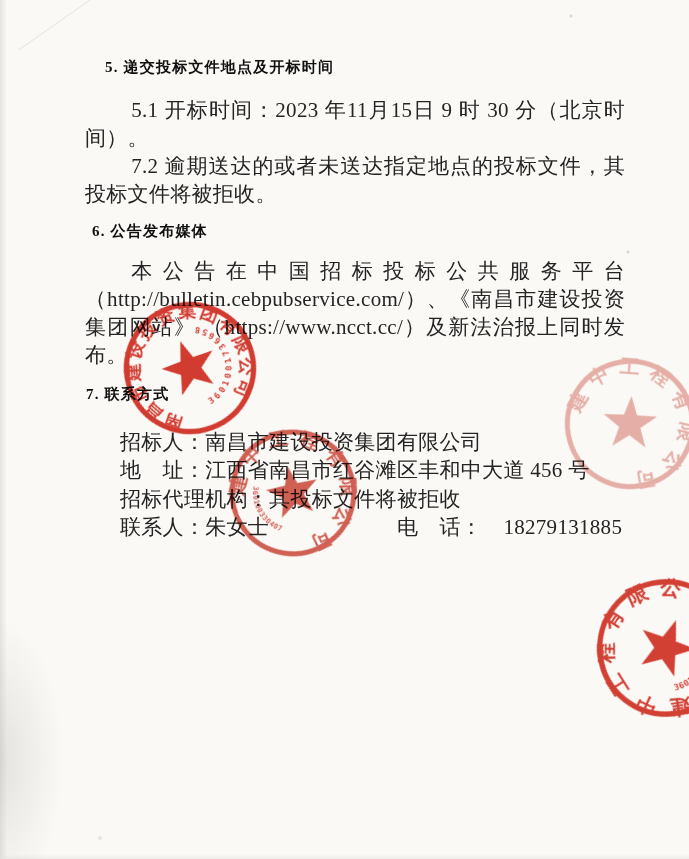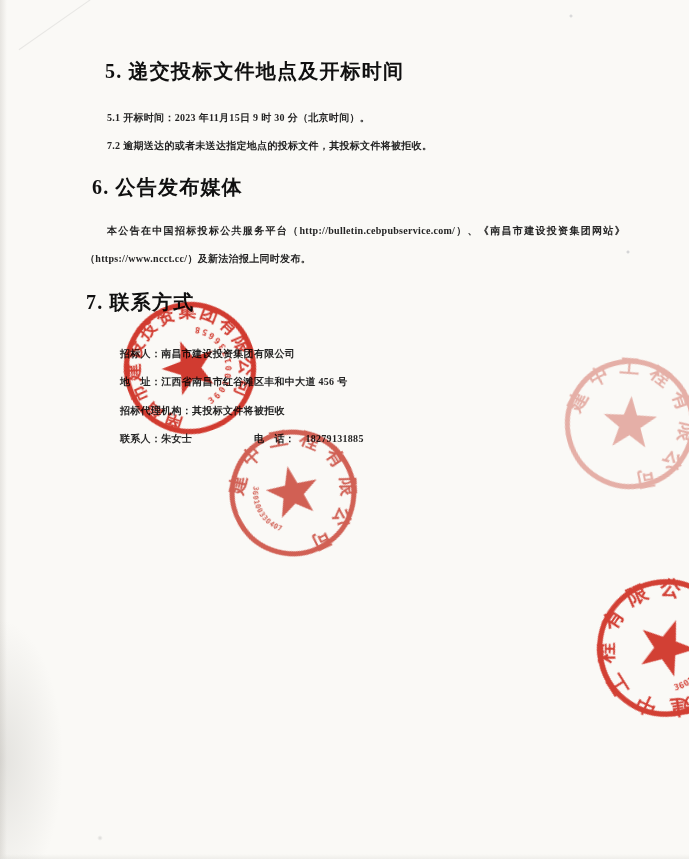--- a/index.html
+++ b/index.html
@@ -14,24 +14,24 @@
       radial-gradient(3px 3px at 571px 16px, rgba(90,95,110,.3), rgba(0,0,0,0) 70%),
       radial-gradient(4px 4px at 100px 838px, rgba(120,120,120,.25), rgba(0,0,0,0) 70%),
       radial-gradient(90px 200px at 0px 760px, rgba(160,158,152,.25), rgba(0,0,0,0) 70%),
       linear-gradient(90deg, #e6e4e0 0px, rgba(230,228,224,0) 7px),
       linear-gradient(0deg, #efeeea 0px, rgba(239,238,234,0) 5px),
       #faf9f6;
   }
   .crease{position:absolute;left:28px;top:18px;width:90px;height:60px;
     border-top:1px solid rgba(150,150,150,.18);transform:rotate(-35deg);}
   .doc{position:absolute;left:85px;top:58px;width:540px;color:#242424;}
-  .doc p{margin:0;line-height:28px;font-size:10px;letter-spacing:.3px;
-    text-align:justify;white-space:pre-wrap;font-weight:bold;}
+  .doc p{margin:0;line-height:28px;font-size:21px;letter-spacing:.3px;
+    text-align:justify;white-space:pre-wrap;}
   .doc p.indent{text-indent:2.2em;}
-  .doc h2{font-size:20px;letter-spacing:1.2px;color:#101010;margin:0;font-weight:bold;}
+  .doc h2{font-size:15px;letter-spacing:1.2px;color:#101010;margin:0;font-weight:bold;}
   .h5{margin:0 0 19px 20px !important;}
   .h6{margin:14px 0 16px 7px !important;}
   .h7{margin:16px 0 16px 1px !important;}
   .contact p{margin-left:35px;line-height:28.4px;text-align:left;}
   .gap8{height:8px;}
   
   .seal{position:absolute;mix-blend-mode:multiply;filter:blur(.3px);}
   .seal svg{display:block;width:100%;height:100%;}
   .seal-1{left:119px;top:297px;width:142px;height:142px;transform:rotate(-20deg);opacity:.9;}
   .seal-2{left:225px;top:425px;width:136px;height:136px;transform:rotate(60deg);opacity:.78;}

